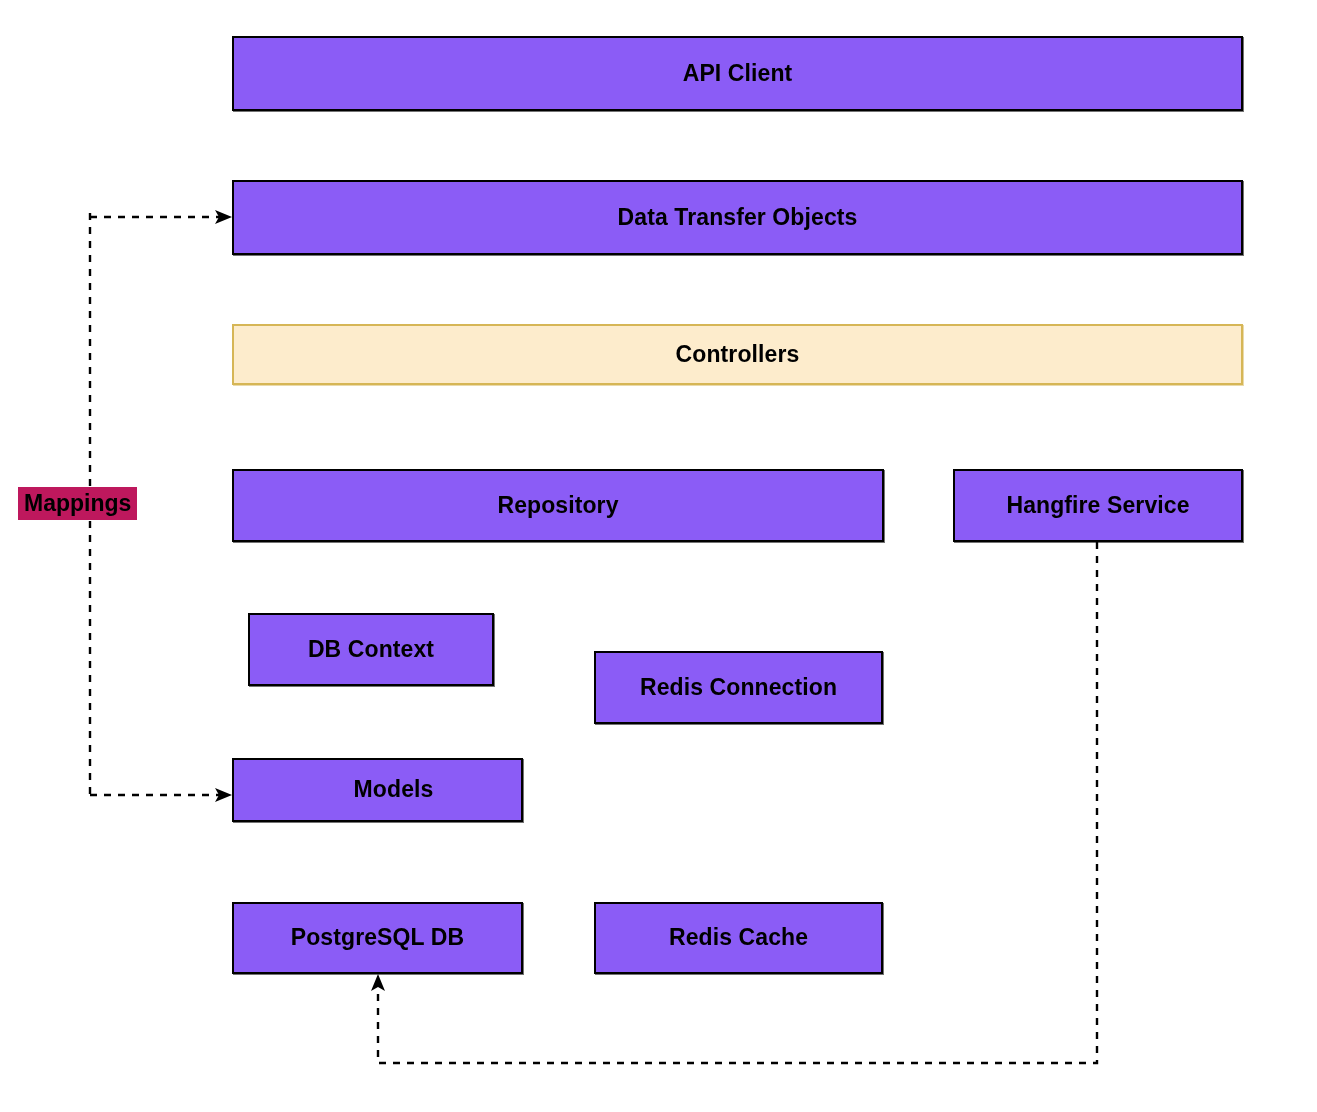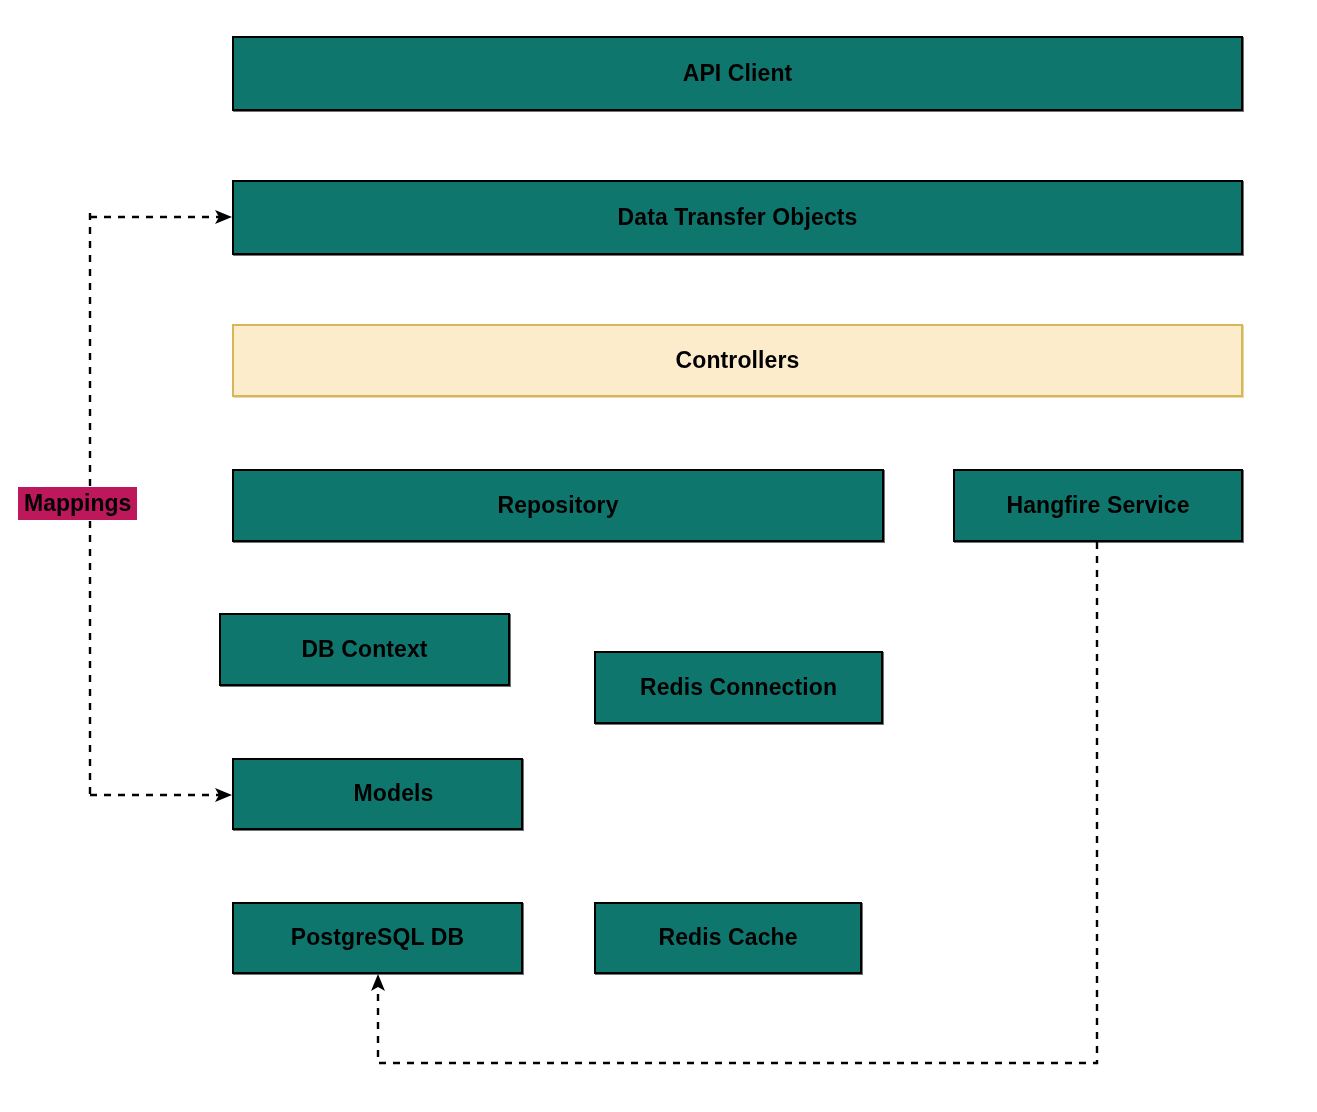--- a/index.html
+++ b/index.html
@@ -15,21 +15,21 @@
     position: relative;
     width: 1317px;
     height: 1112px;
     background: #ffffff;
     overflow: hidden;
   }
   .node {
     position: absolute;
     box-sizing: border-box;
     border: 2px solid #000000;
-    background: #0f766e;
+    background: #8b5cf6;
     display: flex;
     align-items: center;
     justify-content: center;
     box-shadow: 1px 1px 0 rgba(0,0,0,0.55);
   }
   .node-label {
     font-size: 23px;
     font-weight: bold;
     color: #000000;
     line-height: 1.1;
@@ -41,35 +41,35 @@
     border-color: #d6b656;
     background: #fdeccc;
     box-shadow: 1px 1px 0 rgba(214,182,86,0.5);
   }
 
   
   #node-api-client   { left: 232px; top: 36px;  width: 1011px; height: 75px; }
   
   #node-dto          { left: 232px; top: 180px; width: 1011px; height: 75px; }
   
-  #node-controllers  { left: 232px; top: 324px; width: 1011px; height: 73px; }
+  #node-controllers  { left: 232px; top: 324px; width: 1011px; height: 61px; }
   
   #node-repository   { left: 232px; top: 469px; width: 652px; height: 73px; }
   
   #node-hangfire     { left: 953px; top: 469px; width: 290px; height: 73px; }
   
-  #node-dbcontext    { left: 219px; top: 613px; width: 291px; height: 73px; }
+  #node-dbcontext    { left: 248px; top: 613px; width: 246px; height: 73px; }
   
   #node-redisconn    { left: 594px; top: 613px; width: 289px; height: 73px; margin-top: 38px; }
   
-  #node-models       { left: 232px; top: 758px; width: 291px; height: 72px; padding-left: 32px; }
+  #node-models       { left: 232px; top: 758px; width: 291px; height: 64px; padding-left: 32px; }
   
   #node-postgres     { left: 232px; top: 902px; width: 291px; height: 72px; }
   
-  #node-rediscache   { left: 594px; top: 902px; width: 268px; height: 72px; }
+  #node-rediscache   { left: 594px; top: 902px; width: 289px; height: 72px; }
 
   
   #edge-layer {
     position: absolute;
     left: 0;
     top: 0;
     width: 1317px;
     height: 1112px;
     pointer-events: none;
   }

